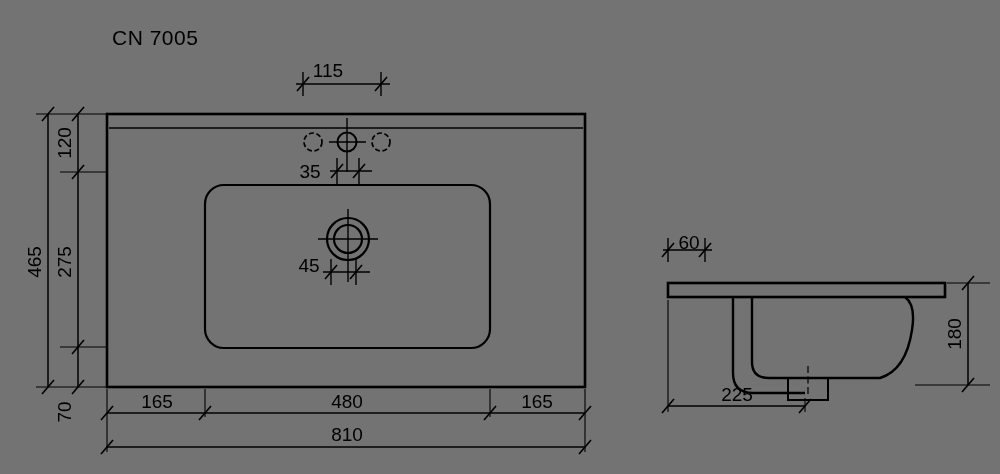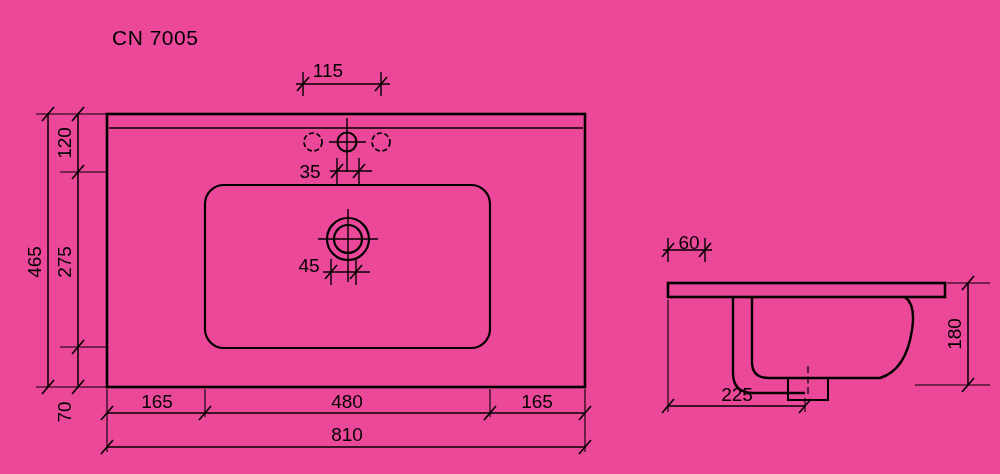--- a/index.html
+++ b/index.html
@@ -8,21 +8,21 @@
     padding: 0;
     background: #ffffff;
   }
   body {
     font-family: "Liberation Sans", sans-serif;
   }
   #drawing-root {
     position: relative;
     width: 1000px;
     height: 474px;
-    background: #ec4899;
+    background: #737373;
     overflow: hidden;
     text-align: center;
   }
   #drawing-svg {
     display: block;
     width: 1000px;
     height: 474px;
   }
   .dim-text {
     font-family: "Liberation Sans", sans-serif;

